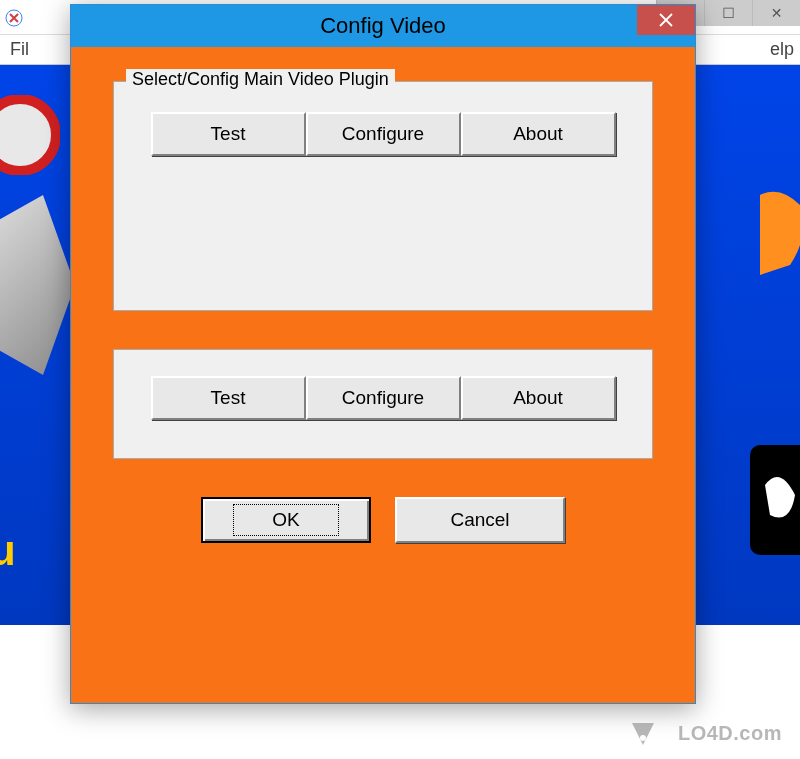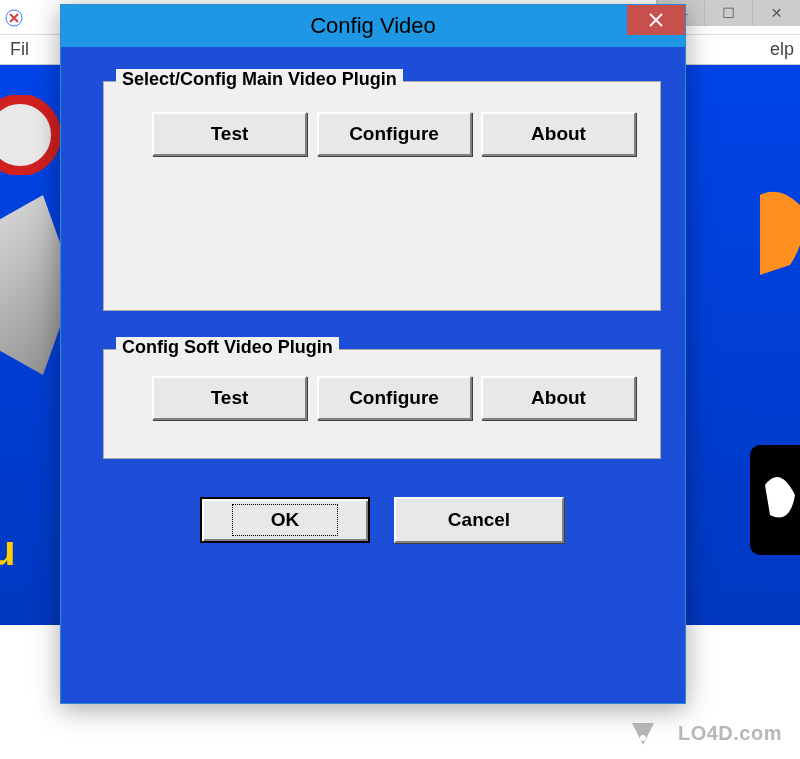--- a/index.html
+++ b/index.html
@@ -127,25 +127,25 @@
       background: #000;
       border-radius: 10px;
     }
     .parent-bottom {
       background: #fff;
       height: 120px;
     }
     
     .dialog {
       position: absolute;
-      left: 60px;
+      left: 70px;
       top: 4px;
       width: 626px;
       height: 700px;
-      background: #1d4ed8;
+      background: #f97316;
       border: 1px solid #2a8dd4;
       box-shadow: 0 5px 25px rgba(0,0,0,0.35);
     }
     .dialog-titlebar {
       height: 42px;
       background: #1e98e4;
       display: flex;
       align-items: center;
       position: relative;
     }
@@ -164,22 +164,21 @@
       height: 30px;
       background: #c8504c;
       color: #fff;
       display: flex;
       align-items: center;
       justify-content: center;
       font-size: 18px;
       font-family: Arial;
     }
     .dialog-body {
-      padding: 34px 24px 24px 42px;
-      font-weight: bold;
+      padding: 34px 42px 24px 42px;
     }
     
     .groupbox {
       border: 1px solid #aaa;
       position: relative;
       padding: 30px 24px 24px 24px;
       margin-bottom: 38px;
       background: #f0f0f0;
     }
     .groupbox-legend {
@@ -229,22 +228,21 @@
       justify-content: center;
       margin: 1px;
     }
     .dropdown-arrow svg {
       width: 10px;
       height: 6px;
     }
     
     .btn-row {
       display: flex;
-      justify-content: space-between;
-      margin-left: 24px;
+      justify-content: center;
     }
     .win-button {
       width: 155px;
       height: 44px;
       background: #e8e8e8;
       border: 2px solid;
       border-color: #fff #808080 #808080 #fff;
       box-shadow: 1px 1px 0 #404040;
       display: flex;
       align-items: center;
@@ -365,21 +363,20 @@
         <div class="win-button">
           <span>Configure</span>
         </div>
         <div class="win-button">
           <span>About</span>
         </div>
       </div>
     </div>
 
     <div class="groupbox gb-soft">
-      <div class="groupbox-legend">Config Soft Video Plugin</div>
 
       <div class="btn-row">
         <div class="win-button">
           <span>Test</span>
         </div>
         <div class="win-button">
           <span>Configure</span>
         </div>
         <div class="win-button">
           <span>About</span>

